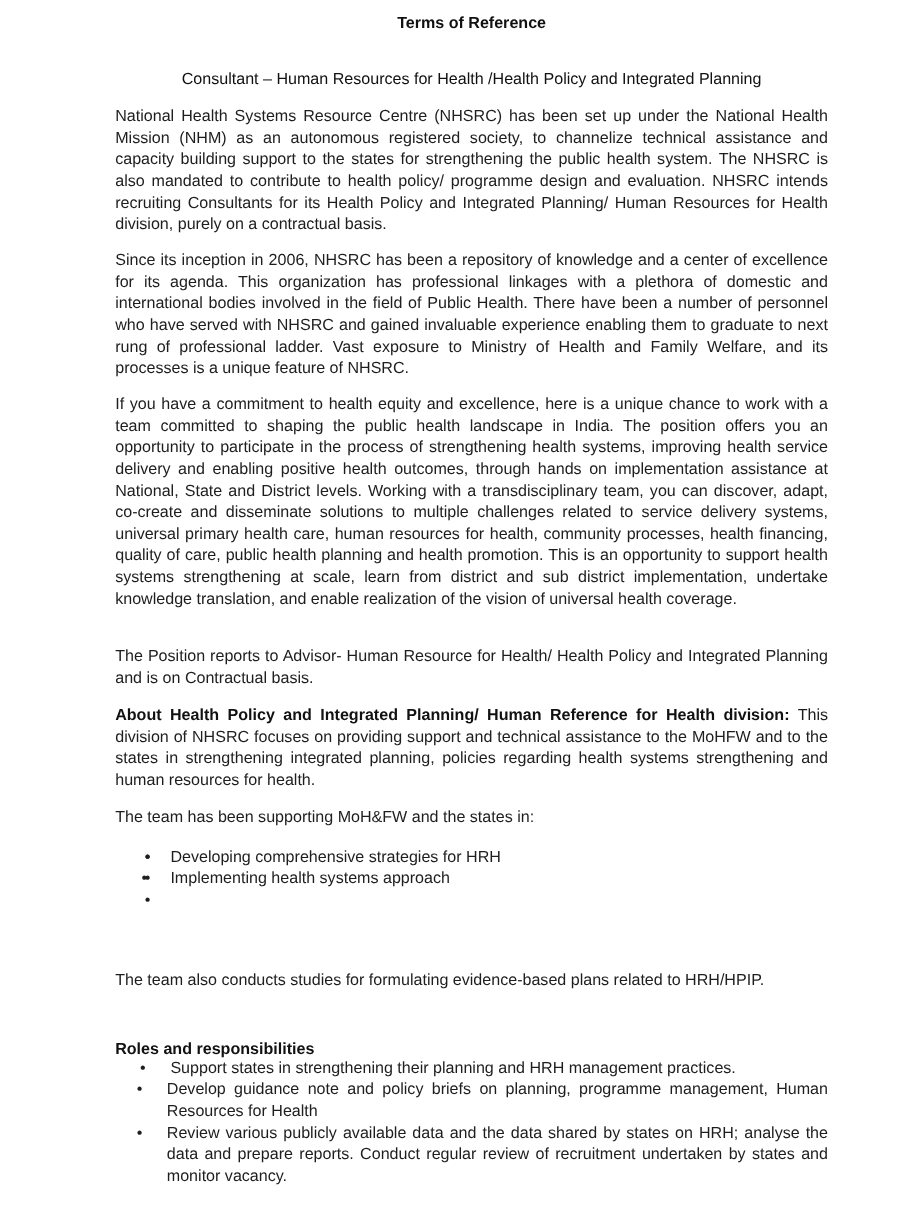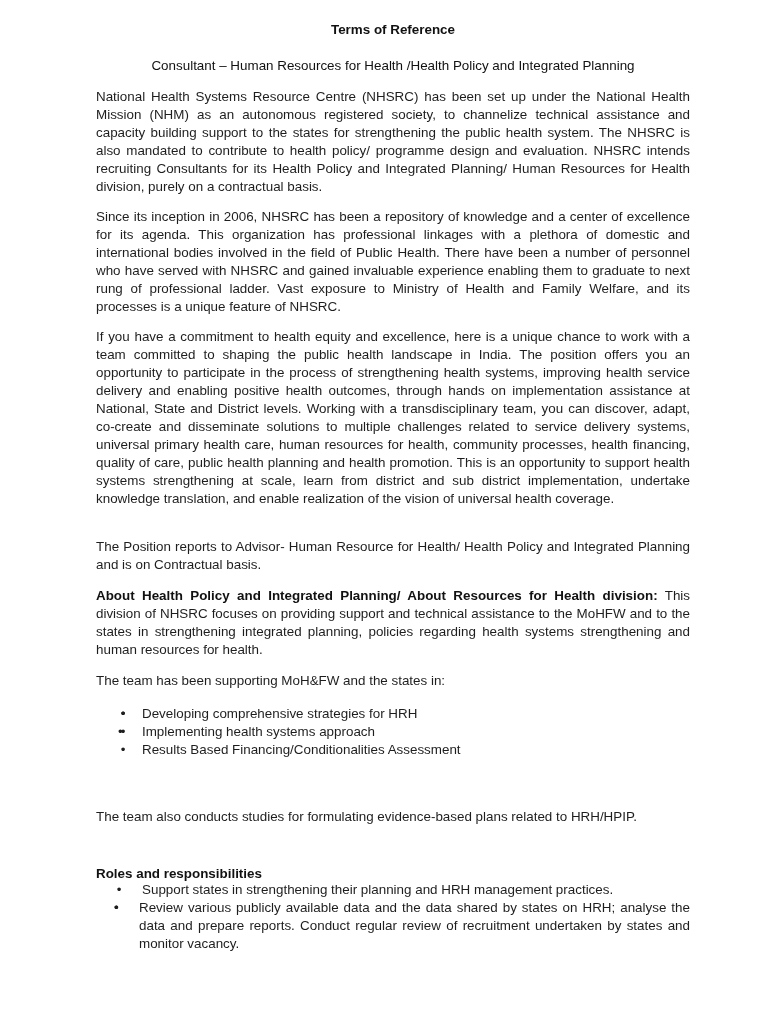--- a/index.html
+++ b/index.html
@@ -3,21 +3,21 @@
   <meta charset="utf-8">
   <style>
     html, body { margin: 0; padding: 0; background: #ffffff; }
     body { width: 768px; height: 1024px; overflow: hidden; position: relative; }
     .page {
       position: absolute; left: 96px; top: 0; width: 594px;
       font-family: "Liberation Sans", sans-serif;
       font-size: 13.4px; line-height: 18px; color: #1e1e1e;
     }
     .doc-title {
-      position: absolute; top: 21px; left: 0; width: 100%;
+      position: absolute; top: 10px; left: 0; width: 100%;
       text-align: center; font-weight: bold; font-size: 13.4px; color: #111;
     }
     .doc-subtitle {
       position: absolute; top: 57px; left: -4px; width: 602px;
       text-align: center; font-weight: normal; font-size: 13.4px; color: #111;
       white-space: nowrap;
     }
     .para { position: absolute; left: 0; width: 594px; text-align: justify; margin: 0; }
     .para.last-left { text-align-last: left; }
     .bold { font-weight: bold; color: #111; }
@@ -34,35 +34,35 @@
 <div class="page">
   <div class="doc-title">Terms of Reference</div>
   <div class="doc-subtitle">Consultant – Human Resources for Health /Health Policy and Integrated Planning</div>
 
   <p class="para last-left" style="top:88px;">National Health Systems Resource Centre (NHSRC) has been set up under the National Health Mission (NHM) as an autonomous registered society, to channelize technical assistance and capacity building support to the states for strengthening the public health system. The NHSRC is also mandated to contribute to health policy/ programme design and evaluation. NHSRC intends recruiting Consultants for its Health Policy and Integrated Planning/ Human Resources for Health division, purely on a contractual basis.</p>
   <p class="para last-left" style="top:208px;">Since its inception in 2006, NHSRC has been a repository of knowledge and a center of excellence for its agenda. This organization has professional linkages with a plethora of domestic and international bodies involved in the field of Public Health. There have been a number of personnel who have served with NHSRC and gained invaluable experience enabling them to graduate to next rung of professional ladder. Vast exposure to Ministry of Health and Family Welfare, and its processes is a unique feature of NHSRC.</p>
   <p class="para last-left" style="top:328px;">If you have a commitment to health equity and excellence, here is a unique chance to work with a team committed to shaping the public health landscape in India. The position offers you an opportunity to participate in the process of strengthening health systems, improving health service delivery and enabling positive health outcomes, through hands on implementation assistance at National, State and District levels. Working with a transdisciplinary team, you can discover, adapt, co-create and disseminate solutions to multiple challenges related to service delivery systems, universal primary health care, human resources for health, community processes, health financing, quality of care, public health planning and health promotion. This is an opportunity to support health systems strengthening at scale, learn from district and sub district implementation, undertake knowledge translation, and enable realization of the vision of universal health coverage.</p>
   <p class="para last-left" style="top:538px;">The Position reports to Advisor- Human Resource for Health/ Health Policy and Integrated Planning and is on Contractual basis.</p>
 
   <p class="para last-left" style="top:587px;">
-    <span class="bold">About Health Policy and Integrated Planning/ About Resources for Health division:</span><span> This division of NHSRC focuses on providing support and technical assistance to the MoHFW and to the states in strengthening integrated planning, policies regarding health systems strengthening and human resources for health.</span>
+    <span class="bold">About Health Policy and Integrated Planning/ Human Reference for Health division:</span><span> This division of NHSRC focuses on providing support and technical assistance to the MoHFW and to the states in strengthening integrated planning, policies regarding health systems strengthening and human resources for health.</span>
   </p>
 
   <p class="para" style="top:672px;">The team has been supporting MoH&amp;FW and the states in:</p>
 
   <ul class="blist" style="top:705px;">
     <li><span class="bullet">•</span></li>
     <li><span class="bullet">•</span><span>Developing comprehensive strategies for HRH</span></li>
     <li style="text-align-last:left;"><span class="bullet">•</span></li>
     <li><span class="bullet">•</span><span>Implementing health systems approach</span></li>
-    <li><span class="bullet">•</span><span>Results Based Financing/Conditionalities Assessment</span></li>
+    <li><span class="bullet">•</span></li>
   </ul>
 
   <p class="para" style="top:808px;">The team also conducts studies for formulating evidence-based plans related to HRH/HPIP.</p>
 
   <div class="heading" style="top:865px;">Roles and responsibilities</div>
 
   <ul class="blist" style="top:881px;">
     <li><span class="bullet" style="left:18px;">•</span><span>Support states in strengthening their planning and HRH management practices.</span></li>
-    <li style="padding-left:43px;text-align-last:left;"><span class="bullet" style="left:18px;">•</span></li>
+    <li style="padding-left:43px;text-align-last:left;"><span class="bullet" style="left:18px;">•</span><span>Develop guidance note and policy briefs on planning, programme management, Human Resources for Health</span></li>
     <li style="padding-left:43px;text-align-last:left;"><span class="bullet" style="left:18px;">•</span><span>Review various publicly available data and the data shared by states on HRH; analyse the data and prepare reports. Conduct regular review of recruitment undertaken by states and monitor vacancy.</span></li>
   </ul>
 </div>
 
 </body></html>

